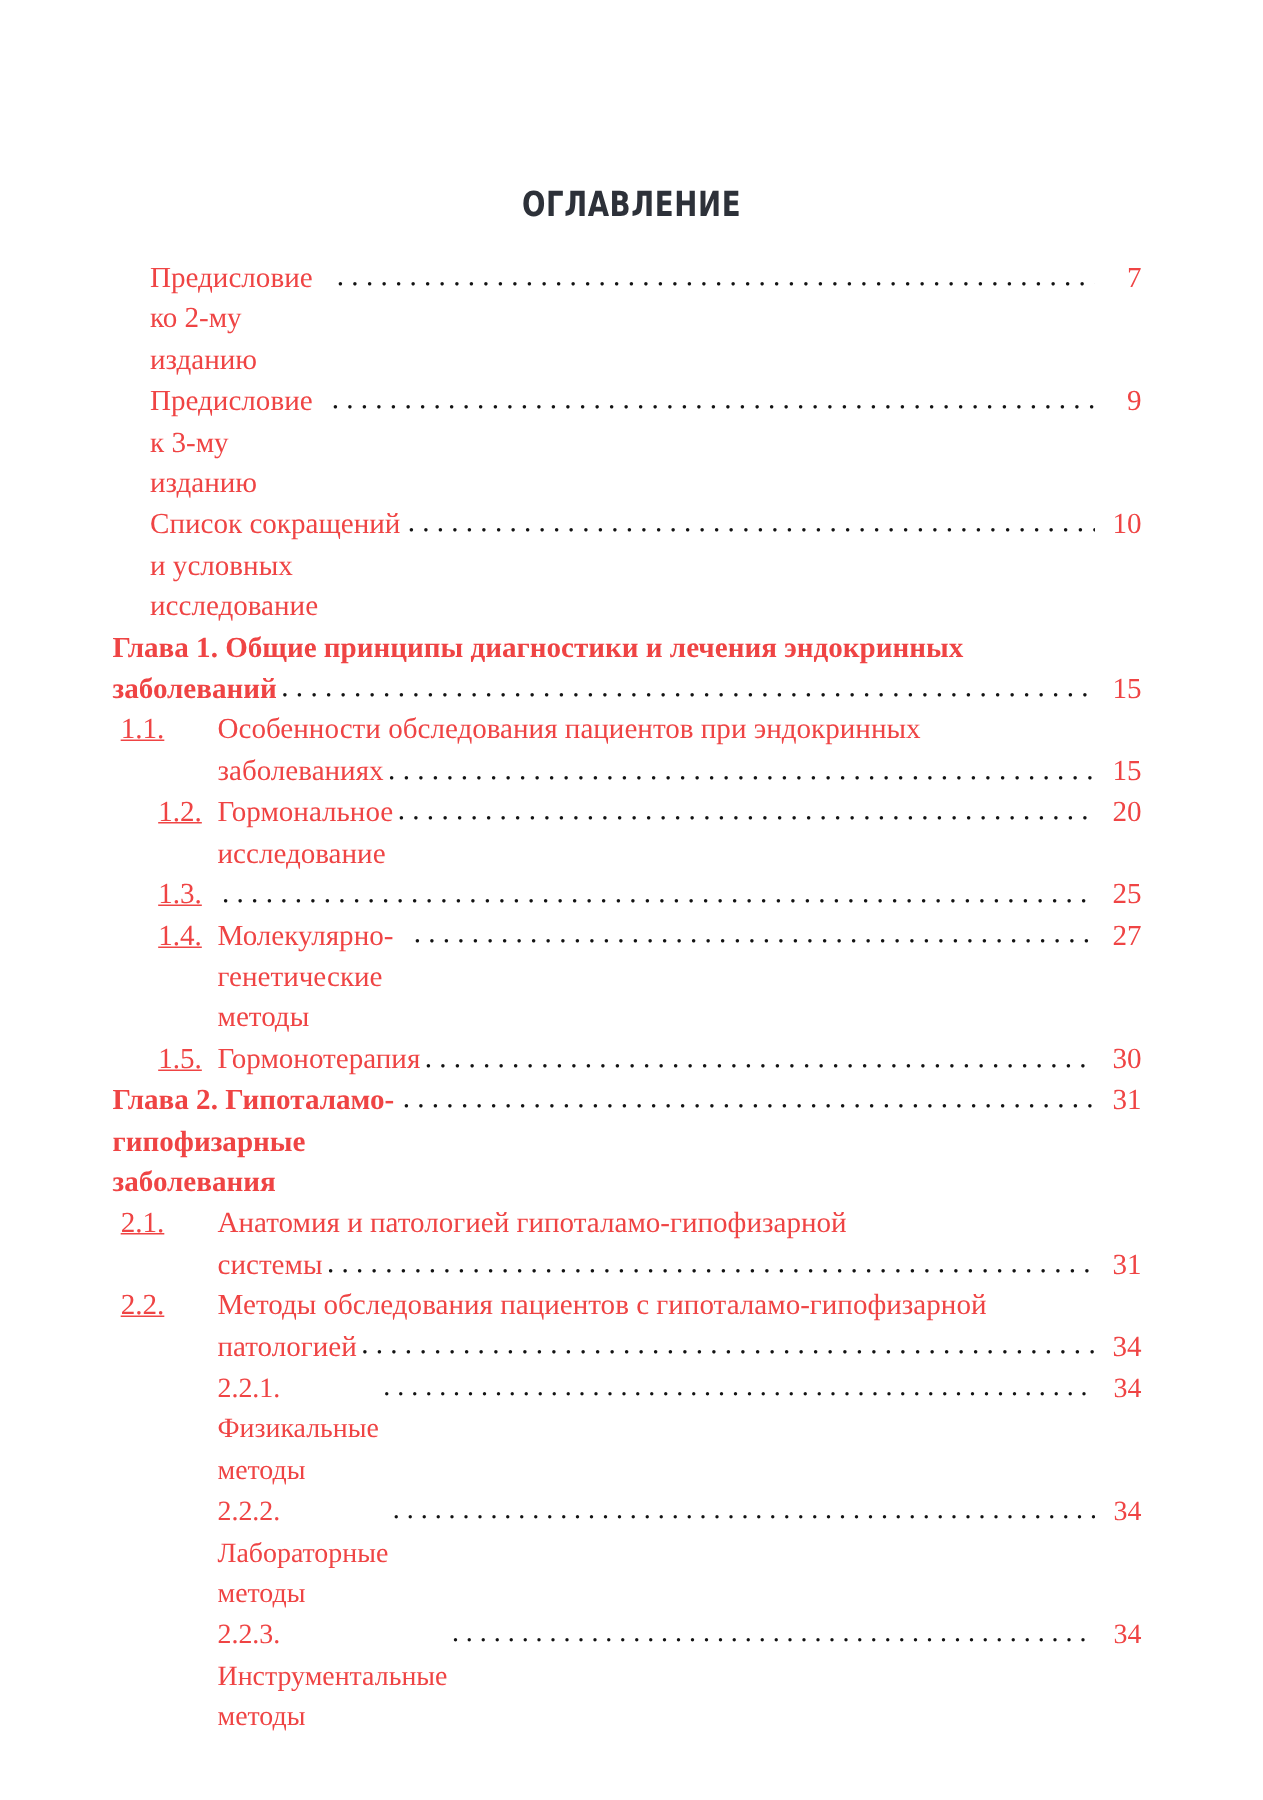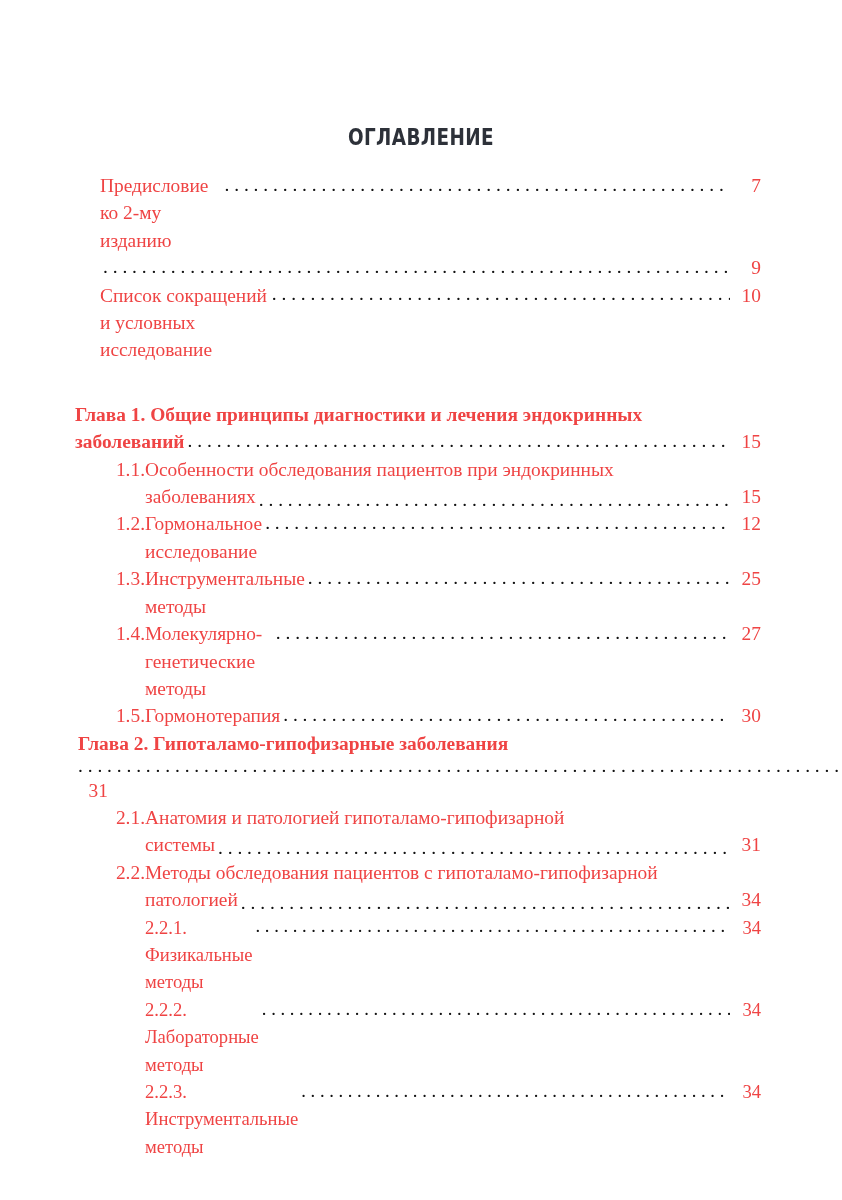--- a/index.html
+++ b/index.html
@@ -56,22 +56,23 @@
     font-size: 19.4px;
     line-height: 27.4px;
     color: #ef4444;
     white-space: nowrap;
   }
 
   
   .num {
     flex: 0 0 auto;
     width: 50px;
-    text-align: right;
-    font-size: 19.4px;
+    text-align: center;
+    font-size: 19.4px;
+    text-decoration: underline;
   }
 
   .label {
     flex: 0 1 auto;
     white-space: normal;
   }
 
   
   .leader {
     flex: 1 1 auto;
@@ -104,21 +105,20 @@
 
   
   .lvl-front {
     padding-left: 25px;
   }
 
   
   .lvl-chapter {
     font-weight: 700;
     padding-left: 0;
-    flex-direction: column;
   }
   .lvl-chapter .label,
   .lvl-chapter .pageno {
     font-weight: 700;
   }
   .lvl-chapter .pageno {
     font-weight: 400;
   }
   .lvl-chapter .leader::before {
     font-weight: 400;
@@ -149,37 +149,36 @@
     display: block;
     padding-left: 50px;
     text-indent: -50px;
   }
   .entry.multiline .hang .num {
     display: inline-block;
     width: 50px;
   }
   .entry.multiline .lastline {
     display: flex;
-    align-items: flex-end;
+    align-items: center;
     padding-left: 50px;
     white-space: nowrap;
   }
   .entry.multiline .lastline .label {
     white-space: nowrap;
   }
 
   
   .entry.chapter-multiline {
     display: block;
     white-space: normal;
     font-weight: 700;
   }
   .entry.chapter-multiline .firstline {
     display: block;
-    margin-top: 37px;
   }
   .entry.chapter-multiline .lastline {
     display: flex;
     align-items: baseline;
     white-space: nowrap;
   }
   .entry.chapter-multiline .pageno {
     font-weight: 400;
   }
   .entry.chapter-multiline .leader::before {
@@ -193,20 +192,21 @@
 
   <div class="toc-title">ОГЛАВЛЕНИЕ</div>
 
   <div class="toc" id="toc-list">
       <div class="entry lvl-front">
         <span class="label">Предисловие ко 2-му изданию</span>
         <span class="leader"></span>
         <span class="pageno">7</span>
       </div>
       <div class="entry lvl-front">
+        <span class="label">Предисловие к 3-му изданию</span>
         <span class="leader"></span>
         <span class="pageno">9</span>
       </div>
       <div class="entry lvl-front">
         <span class="label">Список сокращений и условных исследование</span>
         <span class="leader"></span>
         <span class="pageno">10</span>
       </div>
       <div class="entry chapter-multiline">
         <span class="firstline">Глава 1. Общие принципы диагностики и лечения эндокринных</span>
@@ -221,25 +221,24 @@
         <span class="lastline">
           <span class="label">заболеваниях</span>
           <span class="leader"></span>
           <span class="pageno">15</span>
         </span>
       </div>
       <div class="entry lvl-2">
         <span class="num">1.2.</span>
         <span class="label">Гормональное исследование</span>
         <span class="leader"></span>
-        <span class="pageno">12</span>
+        <span class="pageno">20</span>
       </div>
       <div class="entry lvl-2">
         <span class="num">1.3.</span>
-        <span class="label">Инструментальные методы</span>
         <span class="leader"></span>
         <span class="pageno">25</span>
       </div>
       <div class="entry lvl-2">
         <span class="num">1.4.</span>
         <span class="label">Молекулярно-генетические методы</span>
         <span class="leader"></span>
         <span class="pageno">27</span>
       </div>
       <div class="entry lvl-2">

